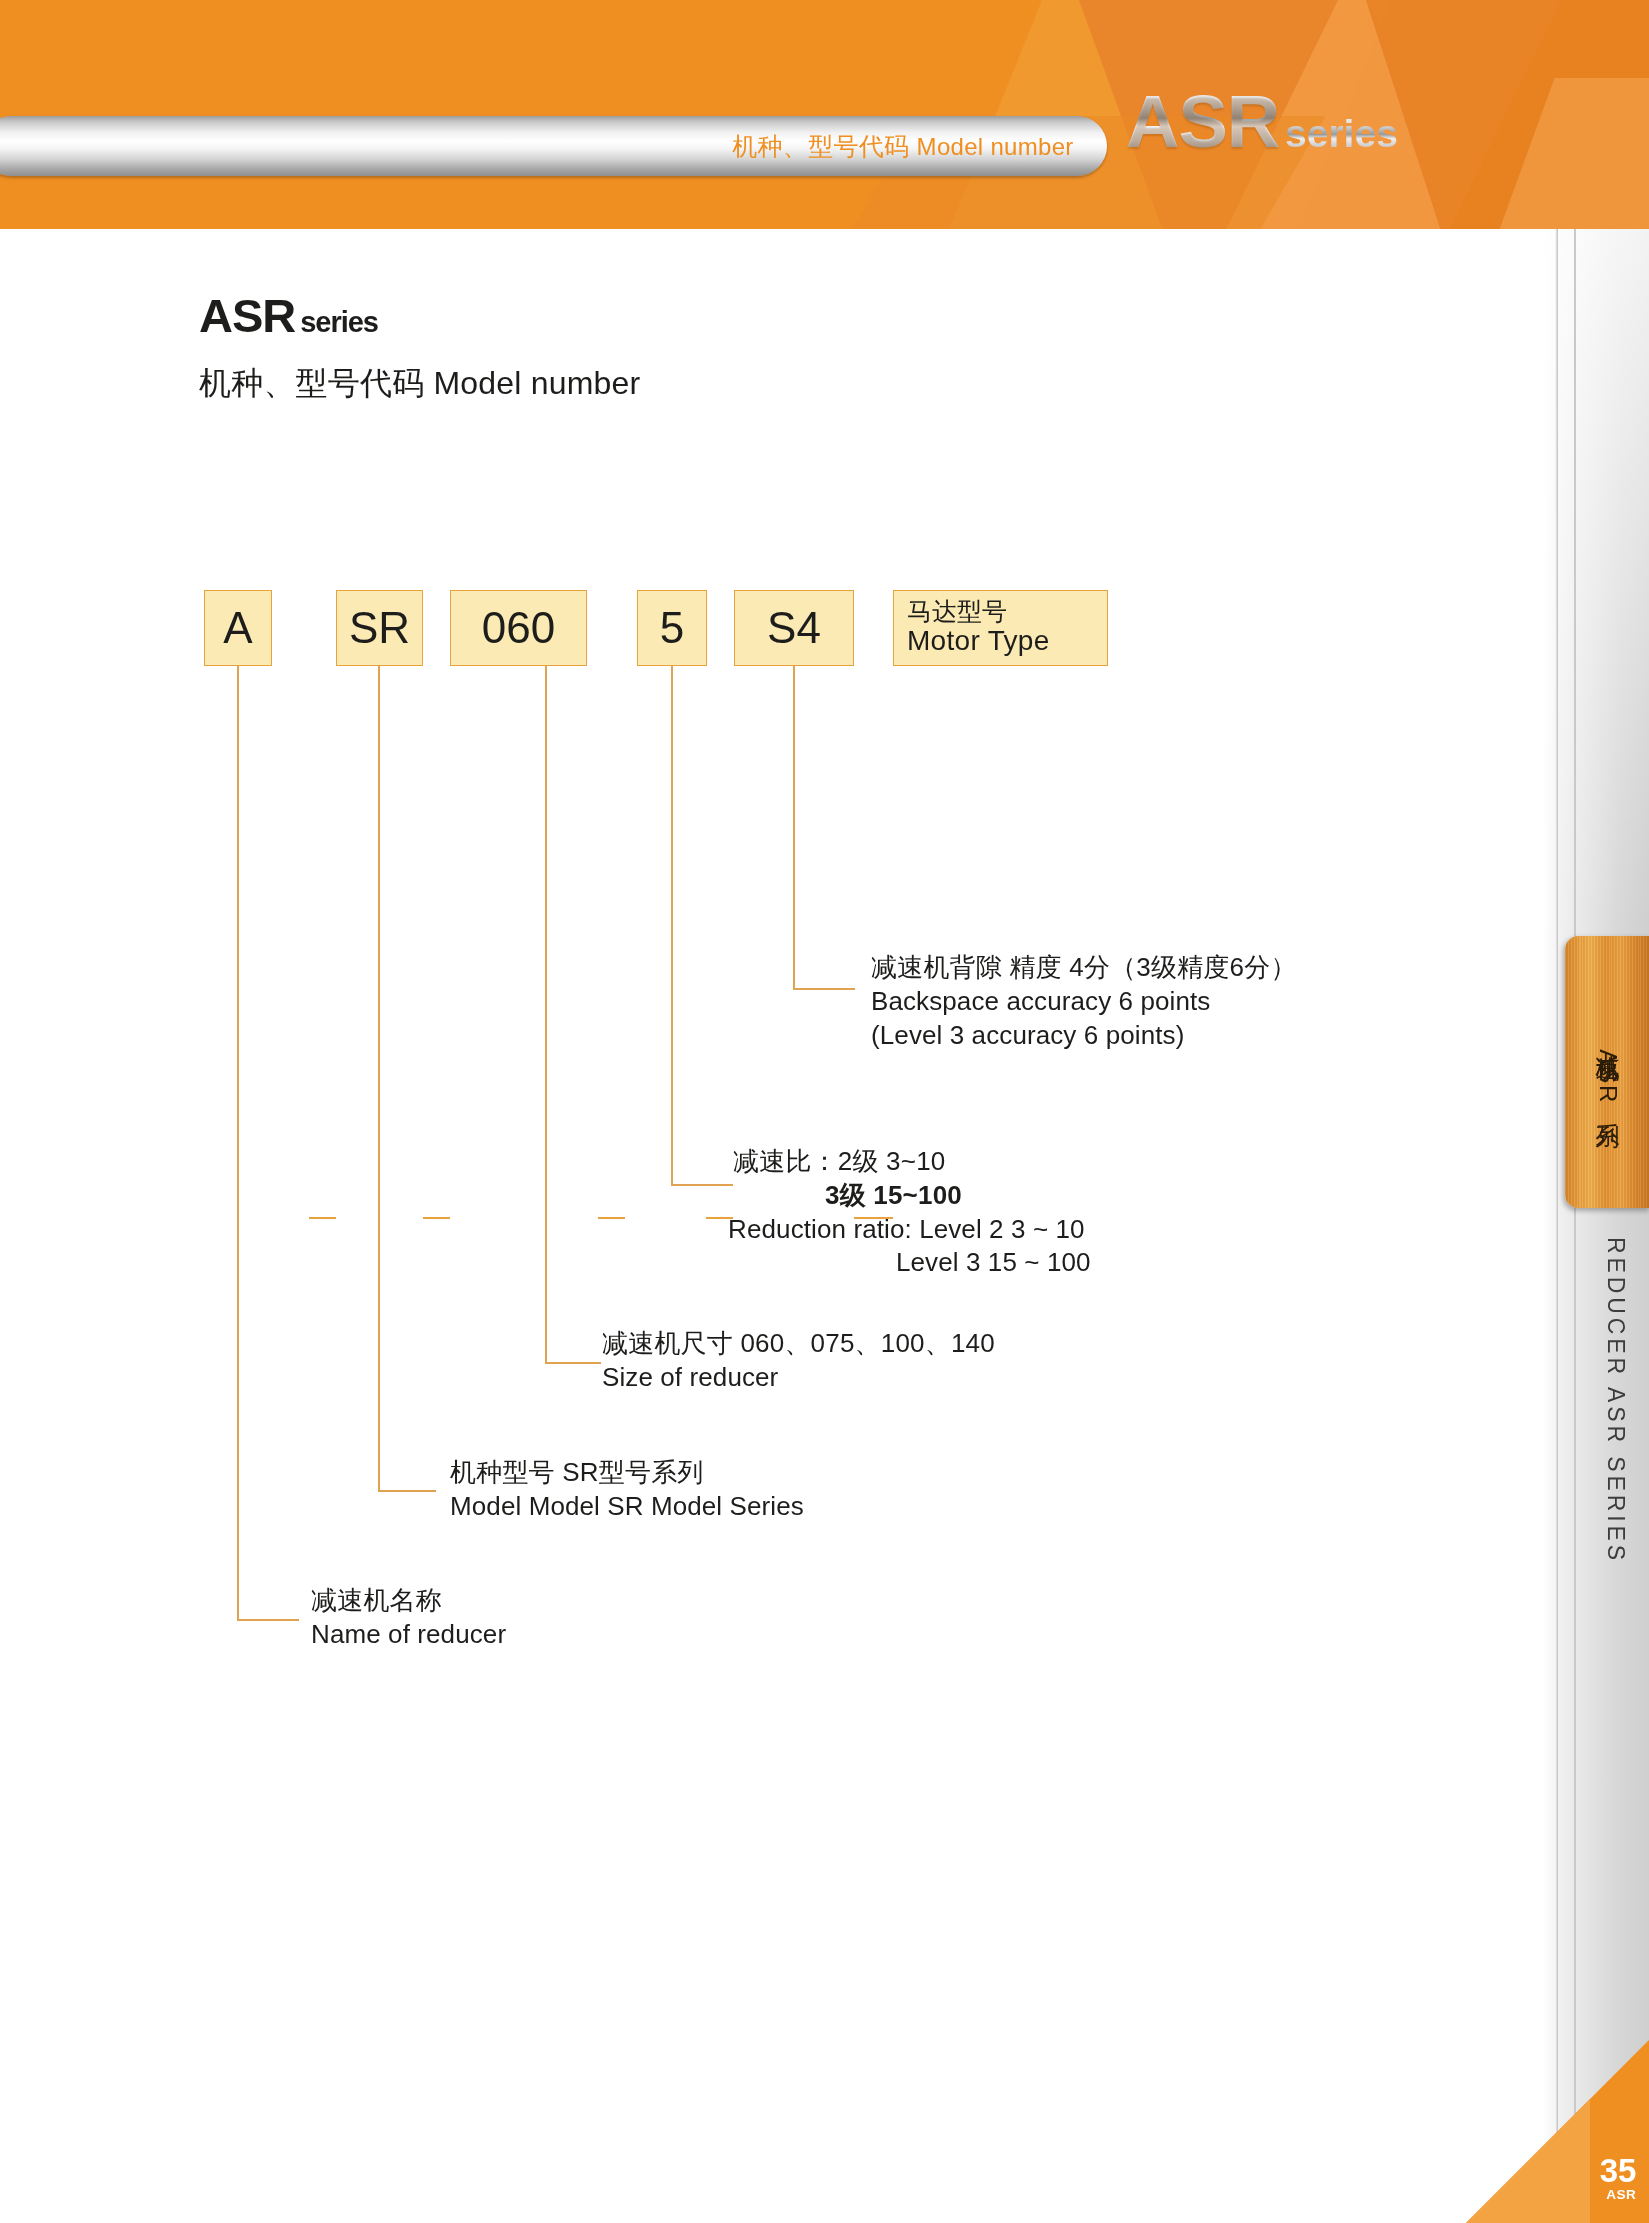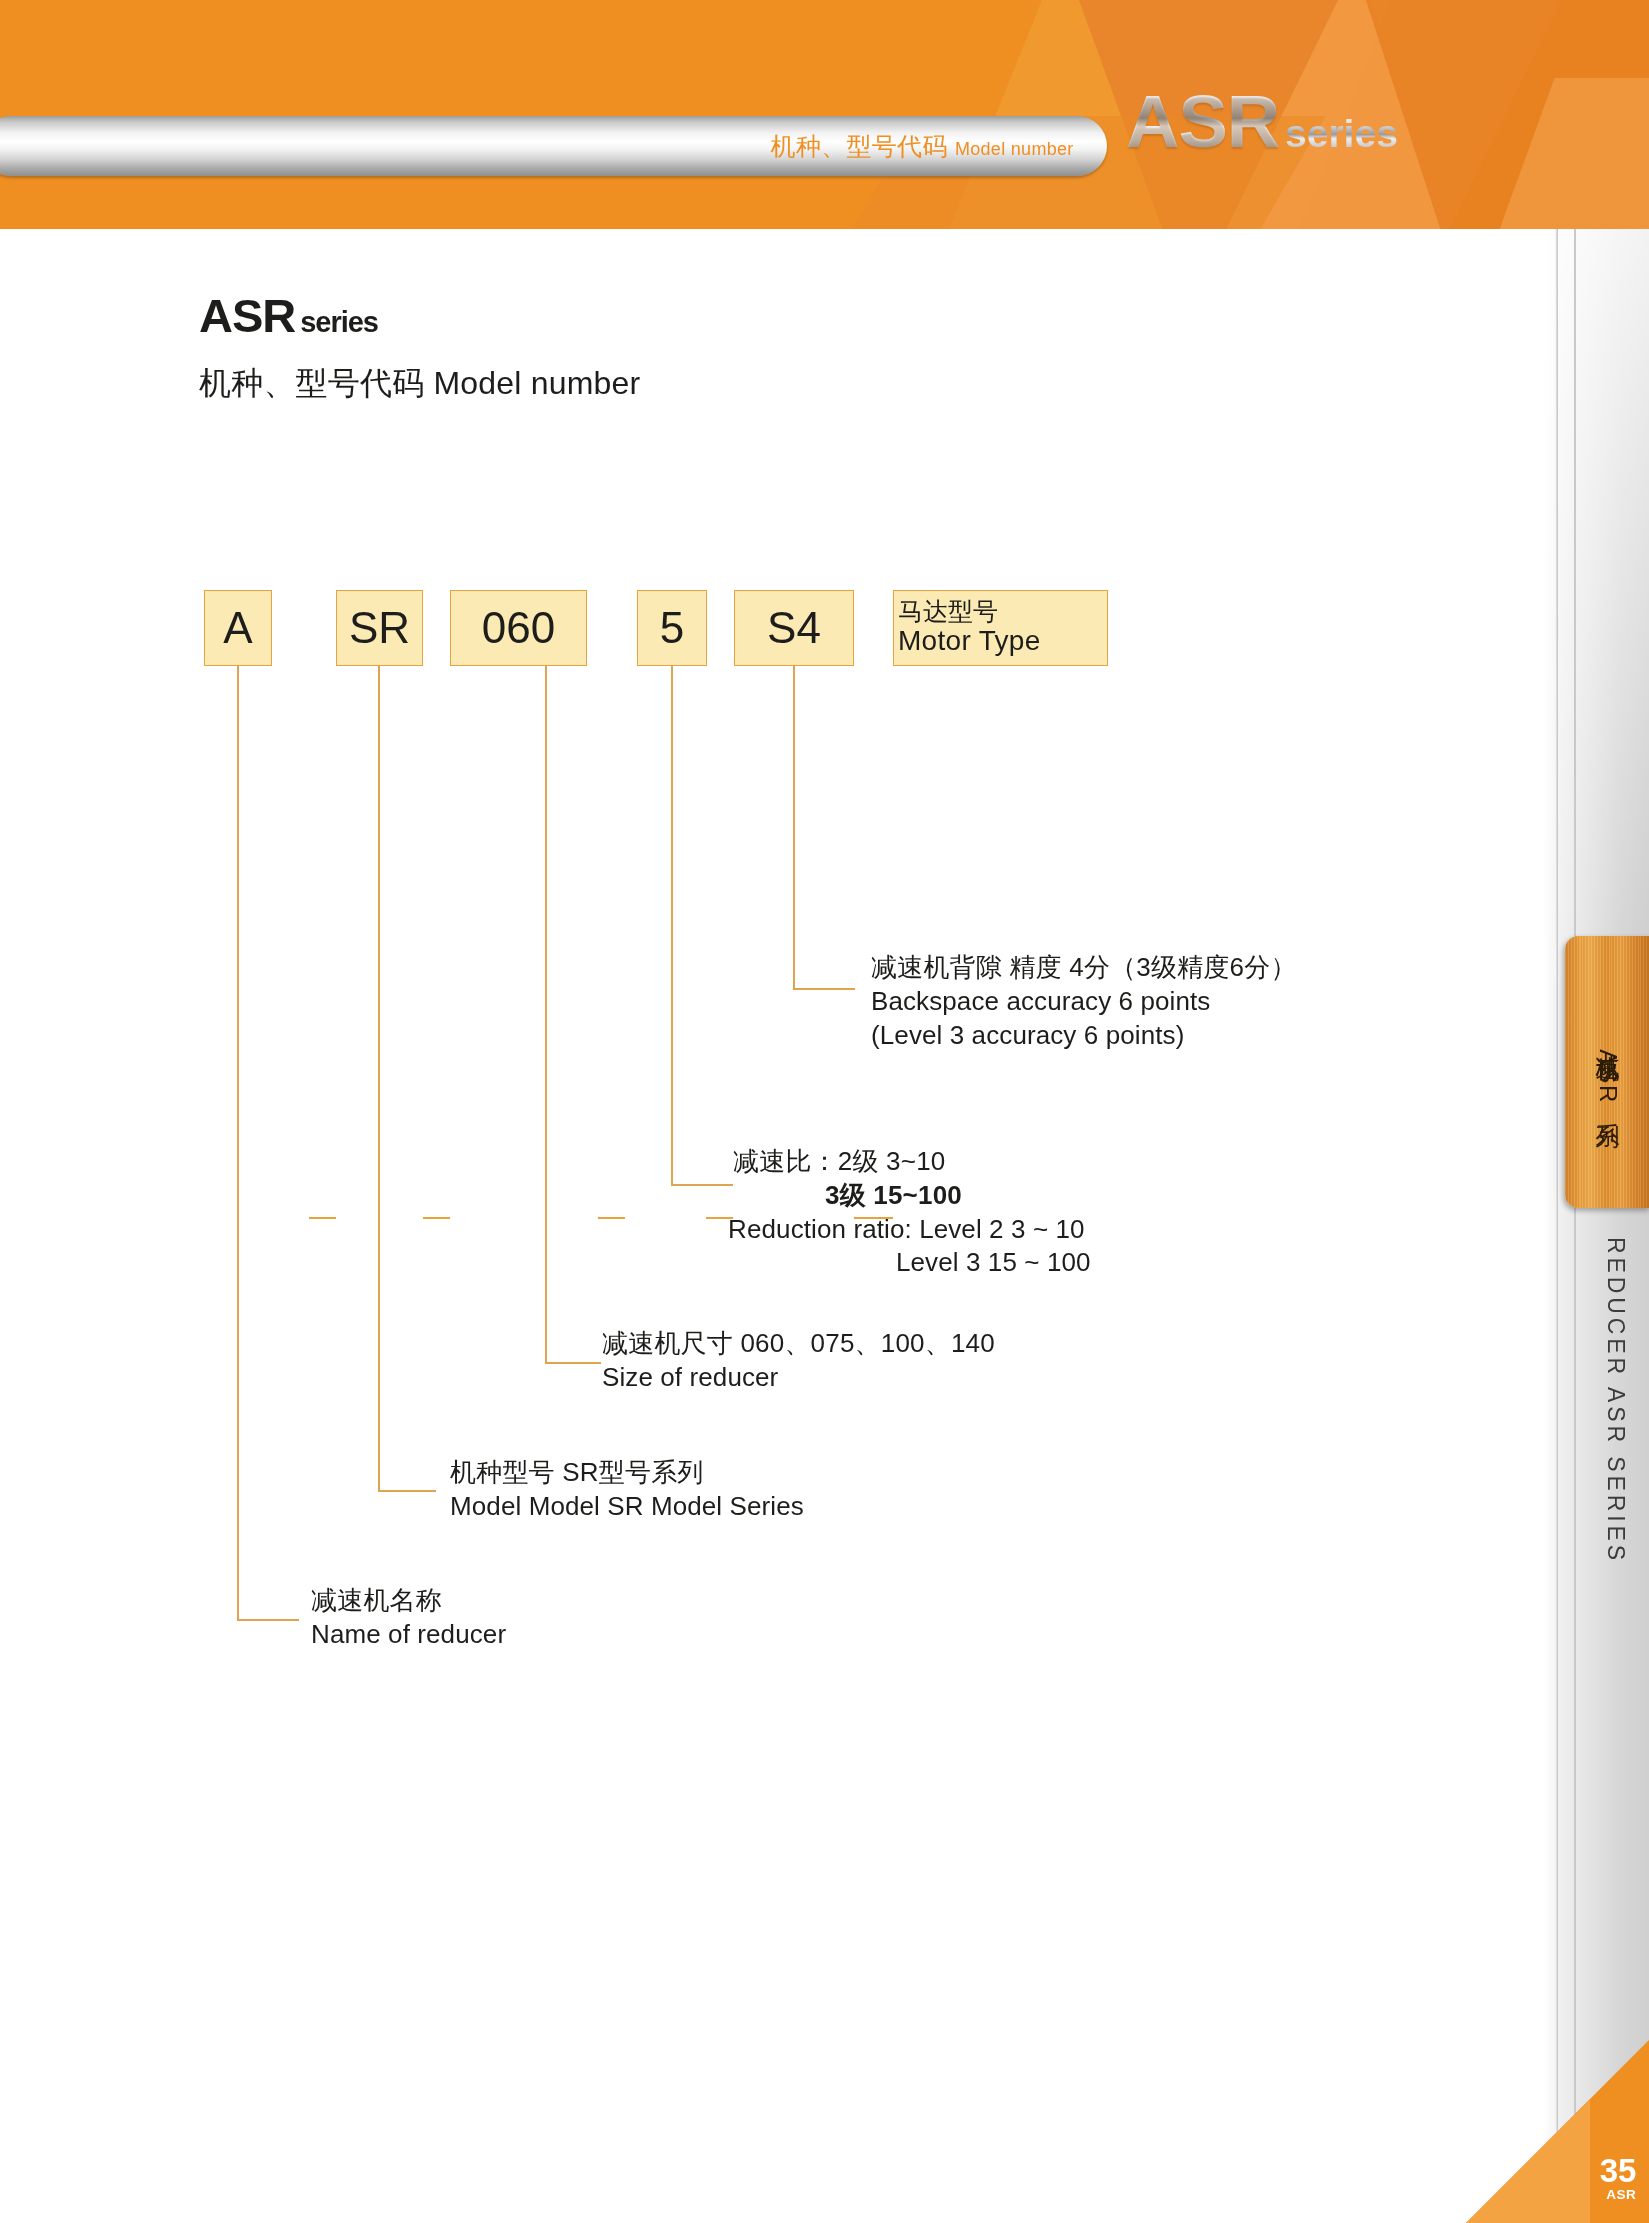--- a/index.html
+++ b/index.html
@@ -40,21 +40,21 @@
       #9d9d9d 0%, #c9c9c9 10%, #f2f2f2 28%, #ffffff 42%,
       #f4f4f4 55%, #d4d4d4 72%, #a8a8a8 88%, #8f8f8f 100%);
     box-shadow:0 1.9px 2.9px rgba(0,0,0,.25);
   }
   .chrome-label {
     position:absolute; right:33px; top:0; height:60px;
     line-height:60px;
     font-size:25px; color:#ef8f22; white-space:nowrap;
     letter-spacing:0.3px;
   }
-  .chrome-label .en { font-size:18px;margin-top:24px; }
+  .chrome-label .en { font-size:24px;margin-top:24px; }
 
   
   .hdr-logo {
     position:absolute; left:1126px; top:85px;
     white-space:nowrap; line-height:1;
   }
   .hdr-logo .asr {
     font-size:74px; font-weight:bold; letter-spacing:-1px;
     background:linear-gradient(to bottom,
       #ffffff 0%, #e8e8e8 22%, #9a9a9a 46%, #f6f6f6 56%,
@@ -79,21 +79,21 @@
 
   
   .code-row { position:absolute; left:0; top:590px; height:76px; }
   .cbox {
     position:absolute; top:0; height:76px;
     background:#fbeab4; border:1.9px solid #e8a33d;
     display:flex; align-items:center; justify-content:center;
     font-size:44px; color:#1d1d1b; letter-spacing:0px;
   }
   .cbox.wide {
-    justify-content:flex-start; padding-left:4px;
+    justify-content:flex-start; padding-left:13px;
     display:block; line-height:1.12; padding-top:5.8px;
   }
   .cbox.wide .ln { font-size:25px; display:block; }
   .cbox.wide .ln2 { font-size:28px; display:block; letter-spacing:0.3px;}
 
   .connector { position:absolute; top:627px; height:1.9px; background:#e8a33d; }
 
   
   .leader { position:absolute; }
   .leader .v { position:absolute; width:1.9px; background:#e0a352; }

